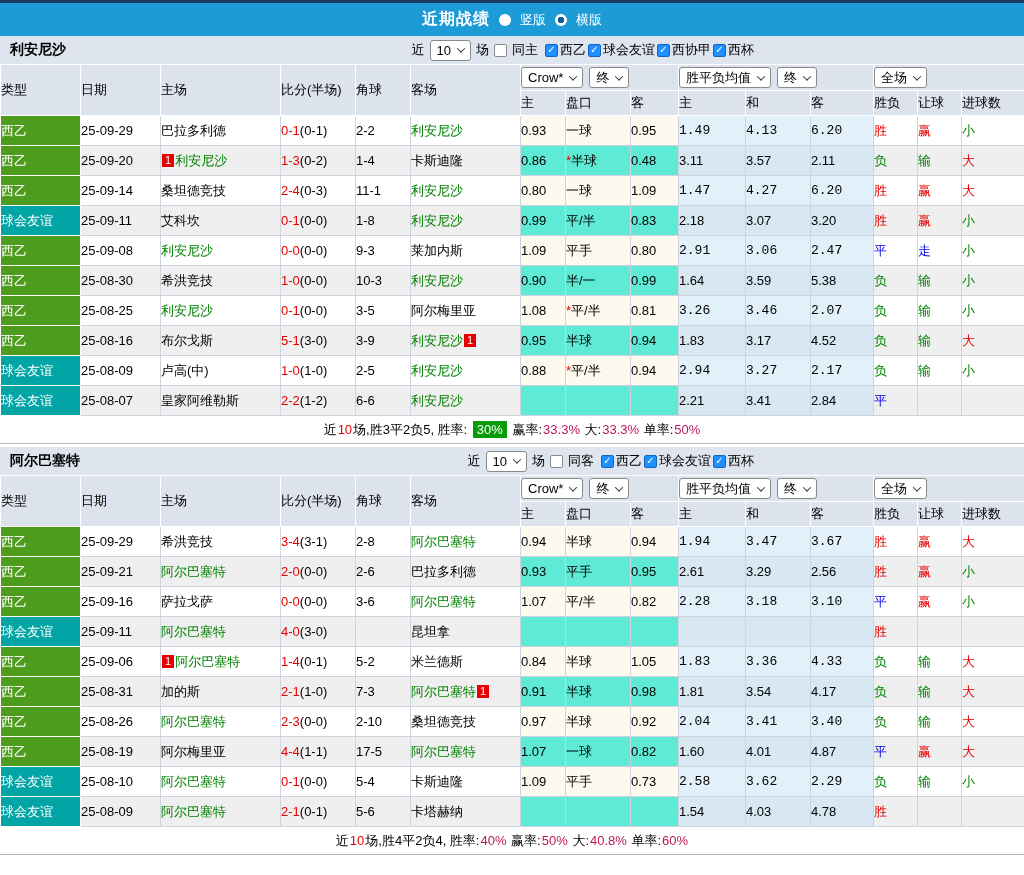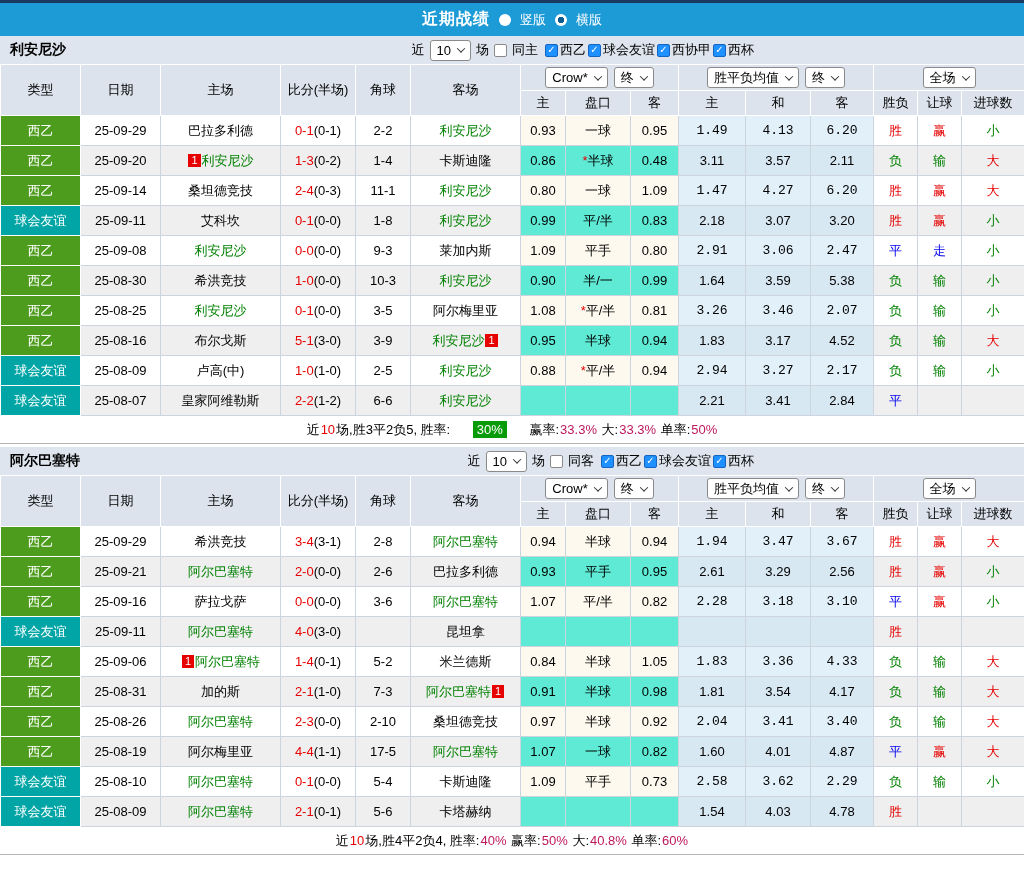--- a/index.html
+++ b/index.html
@@ -15,21 +15,21 @@
 
   .filter-row { height: 28px; background: #dfe5ee; position: relative; display: flex; align-items: center; }
   .team-name { font-weight: bold; font-size: 14px; padding-left: 10px; }
   .filters { position: absolute; right: 270px; top: 0; height: 28px; display: flex; align-items: center; gap: 5px; white-space: nowrap; }
   .selbox { display: inline-flex; align-items: center; gap: 7px; background: #fff; border: 1px solid #8a8a8a; border-radius: 3px; padding: 1px 6px; height: 21px; font-size: 13px; cursor: default; }
   .chev { width: 6px; height: 6px; border-right: 1.6px solid #333; border-bottom: 1.6px solid #333; transform: rotate(45deg) translate(-1px,-1px); display: inline-block; }
   .cb { width: 13px; height: 13px; border: 1px solid #8a8a8a; background: #fff; border-radius: 2px; display: inline-flex; align-items: center; justify-content: center; font-size: 10px; line-height: 1; color: #fff; }
   .cb.checked { background: #1e90ff; border-color: #1565c0; }
   .lg-item { display: inline-flex; align-items: center; gap: 2px; margin-left: 2px; }
 
-  table { border-collapse: collapse; width: 1024px; table-layout: fixed; text-align: center; padding-left: 12px; }
+  table { border-collapse: collapse; width: 1024px; table-layout: fixed; text-align: left; padding-left: 12px; }
   th { background: #dce3ed; border: 1px solid #fff; font-weight: normal; font-size: 13px; height: 25px; }
   td { border: 1px solid #ccd4de; height: 30px; font-size: 13px; }
   tr.odd td { background: #fff; }
   tr.even td { background: #efefef; }
   tr.odd td.odds { background: #fdf9ee; }
   tr.even td.odds { background: #5eead4; }
   tr.odd td.mean { background: #e2f0f9; font-family: Liberation Mono, monospace; }
   tr.even td.mean { background: #d8e8f3; }
   td.type { color: #fff; border-color: #fff; }
   tr.odd td.type.lg, tr.even td.type.lg { background: #4e9c1d; }
@@ -37,21 +37,21 @@
   .green { color: #008000; }
   .red { color: #e60000; }
   .cr { color: #e60000; }
   .cg { color: #008000; }
   .cb2 { color: #0000ee; }
   .badge1 { display: inline-block; background: #e60000; color: #fff; font-size: 11px; line-height: 13px; padding: 0 3px; margin: 0 1px; vertical-align: 1px; }
   .grp-th { padding: 2px 0; }
   .grp-in { display: inline-flex; gap: 6px; align-items: center; justify-content: center; }
 
   .summary { height: 28px; display: flex; align-items: center; justify-content: center; gap: 1px; border-bottom: 1px solid #b5b5b5; white-space: pre; }
-  .summary .pct-badge { background: #089b08; color: #fff; padding: 1px 4px; margin: 0 18px; }
+  .summary .pct-badge { background: #089b08; color: #fff; padding: 1px 4px; margin: 0 1px; }
   .summary .ck { color: #000; }
   .summary .crd { color: #e60000; }
   .summary .cbl { color: #be185d; }
   .sec2-gap { height: 3px; background: #fff; }
 </style>
 </head>
 <body>
 
 <div class="navy-strip"></div>
 <div class="title-bar">

